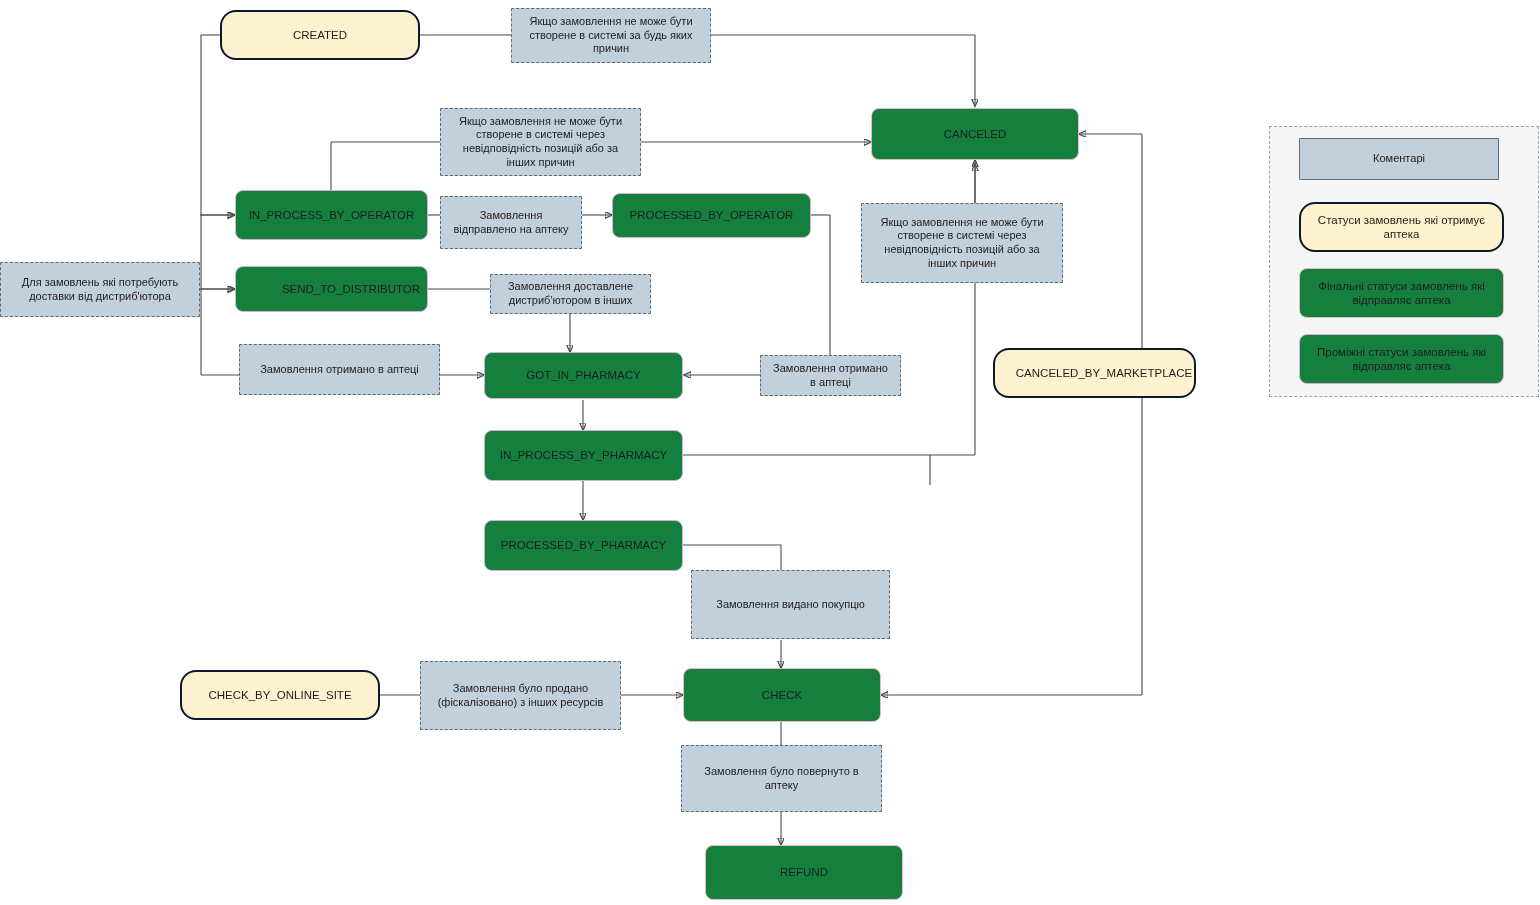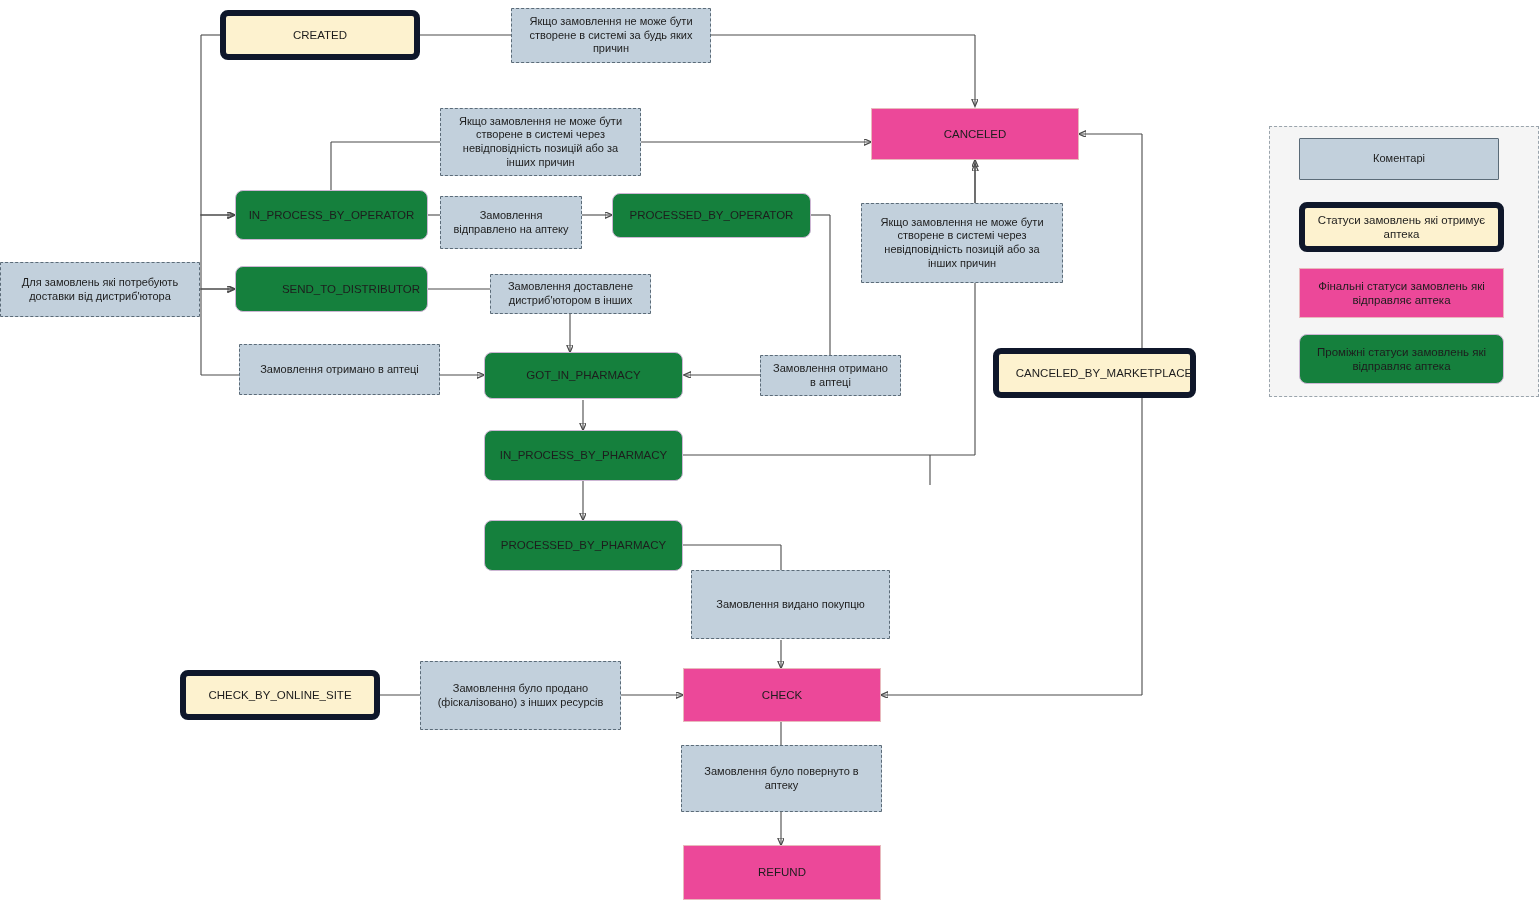--- a/index.html
+++ b/index.html
@@ -25,28 +25,28 @@
     justify-content: center;
     text-align: center;
     font-size: 11.5px;
     color: #1d1d1d;
     line-height: 1.25;
     padding: 4px 8px;
   }
   
   .s-yellow {
     background: #fdf2cf;
-    border: 6px solid #0f172a;
+    border: 2px solid #0f172a;
+    border-radius: 16px;
+  }
+  
+  .s-pink {
+    background: #15803d;
+    border: 1px solid #e8b9bd;
     border-radius: 8px;
-  }
-  
-  .s-pink {
-    background: #ec4899;
-    border: 1px solid #e8b9bd;
-    border-radius: 0;
   }
   
   .s-purple {
     background: #15803d;
     border: 1px solid #cdb6d4;
     border-radius: 8px;
   }
   
   .s-comment {
     background: #c2d0dc;
@@ -231,21 +231,21 @@
   </div>
 
   <div class="node s-pink" style="left:683px; top:668px; width:198px; height:54px;">
     <span>CHECK</span>
   </div>
 
   <div class="node s-comment" style="left:681px; top:745px; width:201px; height:67px;">
     <span>Замовлення було повернуто в аптеку</span>
   </div>
 
-  <div class="node s-pink" style="left:683px; top:845px; width:198px; height:55px;">
+  <div class="node s-pink" style="left:705px; top:845px; width:198px; height:55px;">
     <span>REFUND</span>
   </div>
 
   <div class="legend-box"></div>
 
   <div class="node s-comment" style="left:1299px; top:138px; width:200px; height:42px; border-style:solid;">
     <span>Коментарі</span>
   </div>
 
   <div class="node s-yellow" style="left:1299px; top:202px; width:205px; height:50px;">

